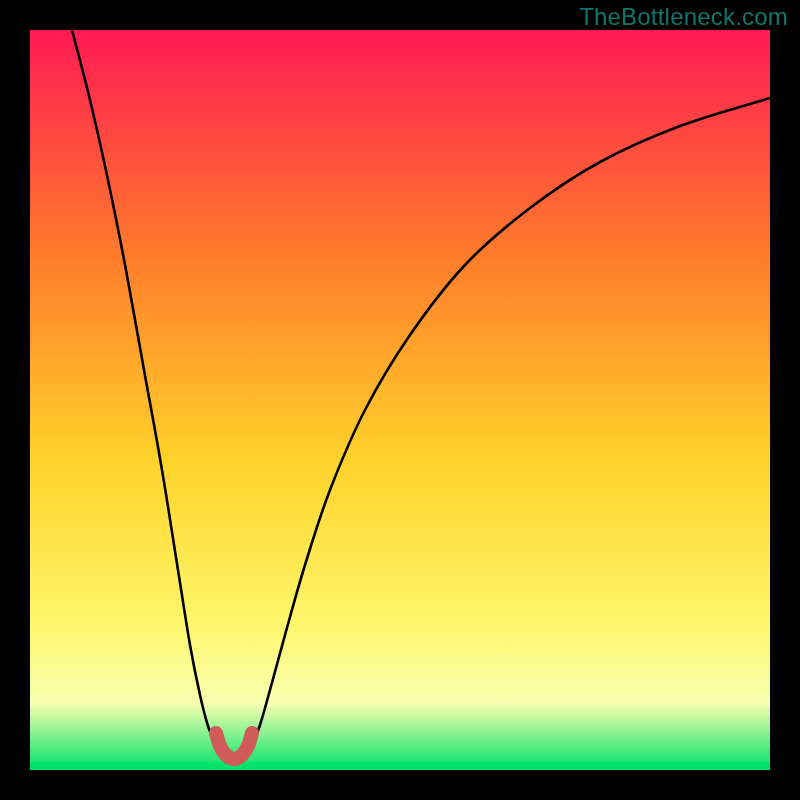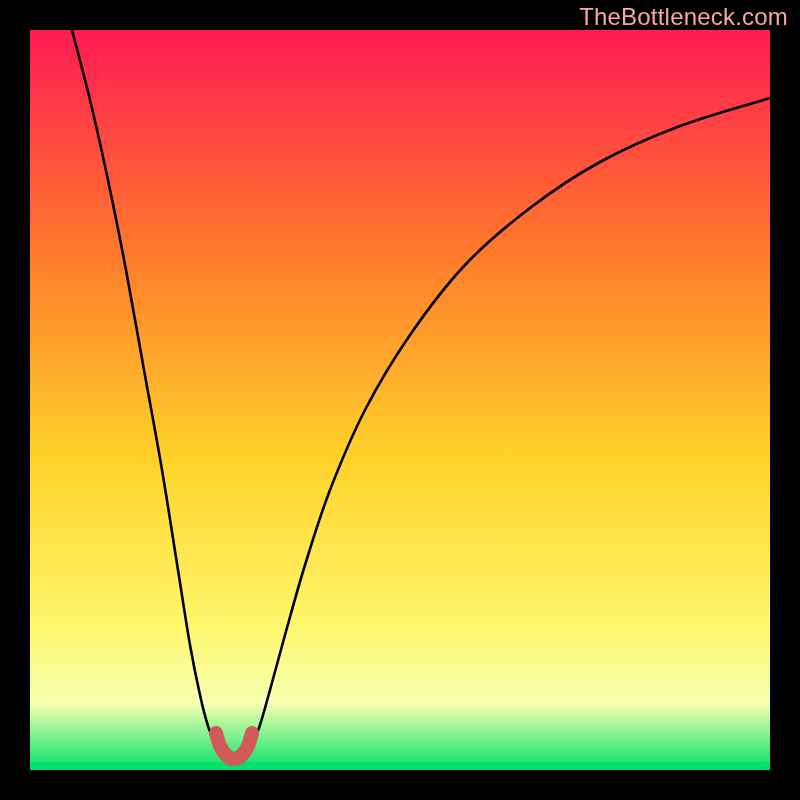--- a/index.html
+++ b/index.html
@@ -26,21 +26,21 @@
     height: 740px;
     overflow: hidden;
   }
   .watermark {
     position: absolute;
     top: 3px;
     right: 12px;
     font-family: Arial, Helvetica, sans-serif;
     font-size: 24px;
     font-weight: 500;
-    color: #fca5a5;
+    color: #0f766e;
     letter-spacing: 0.2px;
   }
   svg {
     display: block;
     width: 740px;
     height: 740px;
   }
 </style>
 </head>
 <body>

